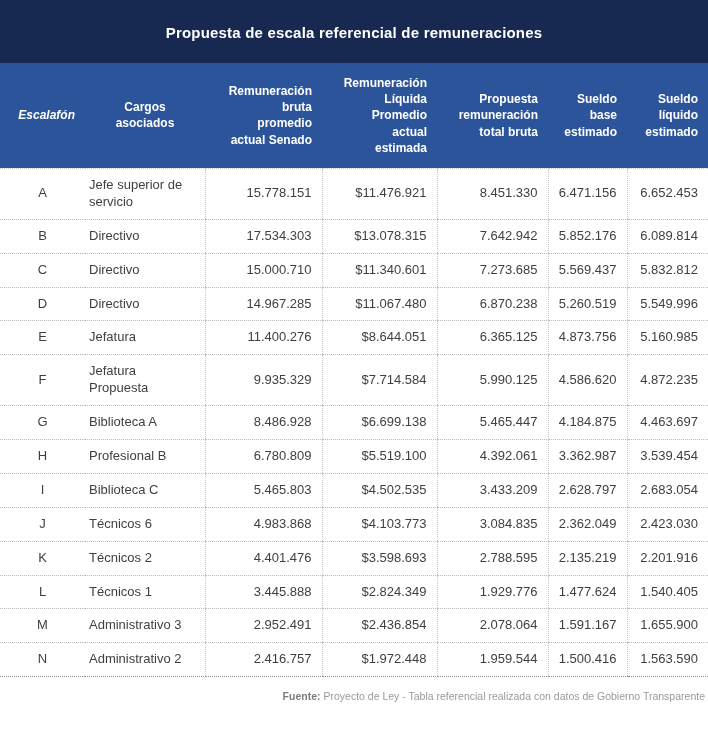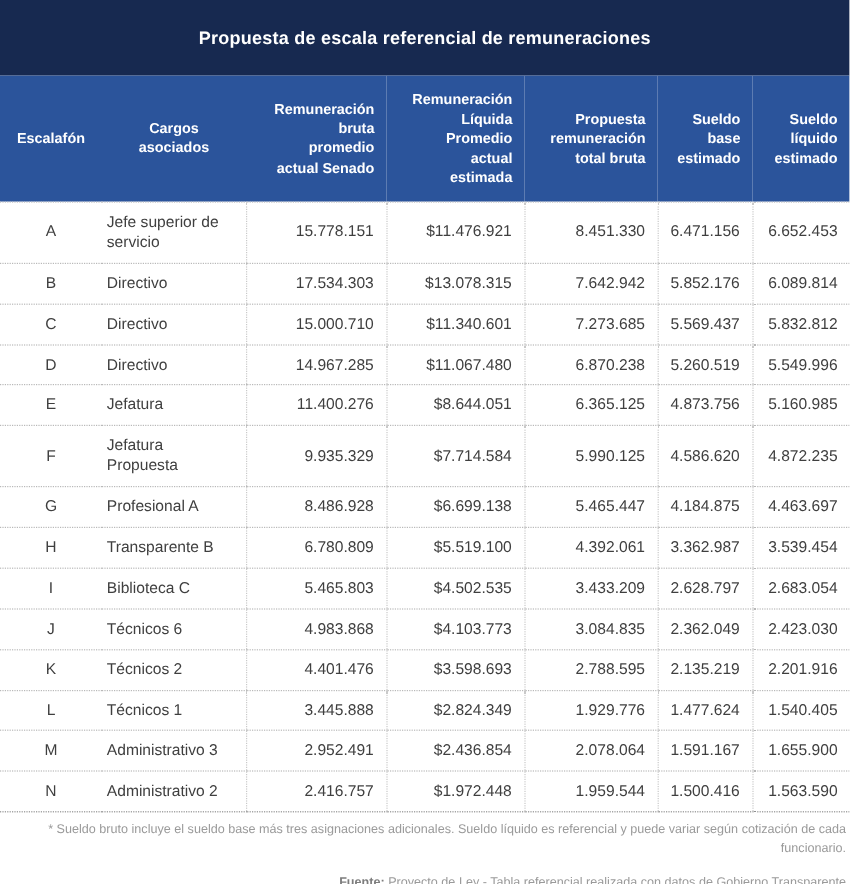--- a/index.html
+++ b/index.html
@@ -35,21 +35,21 @@
   }
   table.sal th {
     background: #2b549b; color: #ffffff;
     font-size: 12px; font-weight: bold;
     line-height: 1.35;
     vertical-align: middle;
     padding: 12px 10px;
     white-space: pre-line;
     border-bottom: 1px dotted #c9c9c9;
   }
-  th.h0 { text-align: center; padding-left: 2px; padding-right: 2px; }
+  th.h0 { text-align: right; padding-left: 2px; padding-right: 2px; font-style: italic; }
   th.h1 { text-align: center; padding-left: 4px; padding-right: 4px; }
   th.h2, th.h3, th.h4, th.h5, th.h6 { text-align: right; }
 
   table.sal td {
     font-size: 13px; color: #3f3f3f;
     padding: 8px 10px;
     border-bottom: 1px dotted #b8b8b8;
     line-height: 1.3;
     vertical-align: middle;
   }
@@ -168,30 +168,30 @@
           <td>F</td>
           <td>Jefatura Propuesta</td>
           <td>9.935.329</td>
           <td>$7.714.584</td>
           <td>5.990.125</td>
           <td>4.586.620</td>
           <td>4.872.235</td>
         </tr>
         <tr>
           <td>G</td>
-          <td>Profesional A</td>
+          <td>Biblioteca A</td>
           <td>8.486.928</td>
           <td>$6.699.138</td>
           <td>5.465.447</td>
           <td>4.184.875</td>
           <td>4.463.697</td>
         </tr>
         <tr>
           <td>H</td>
-          <td>Transparente B</td>
+          <td>Profesional B</td>
           <td>6.780.809</td>
           <td>$5.519.100</td>
           <td>4.392.061</td>
           <td>3.362.987</td>
           <td>3.539.454</td>
         </tr>
         <tr>
           <td>I</td>
           <td>Biblioteca C</td>
           <td>5.465.803</td>
@@ -241,17 +241,16 @@
           <td>Administrativo 2</td>
           <td>2.416.757</td>
           <td>$1.972.448</td>
           <td>1.959.544</td>
           <td>1.500.416</td>
           <td>1.563.590</td>
         </tr>
       </tbody>
   </table>
 
-  <div class="footnote">* Sueldo bruto incluye el sueldo base más tres asignaciones adicionales. Sueldo líquido es referencial y puede variar según cotización de cada funcionario.</div>
 
   <div class="source-line"><span class="source-label">Fuente:</span><span> Proyecto de Ley - Tabla referencial realizada con datos de Gobierno Transparente</span></div>
 
 </div>
 
 </body></html>

